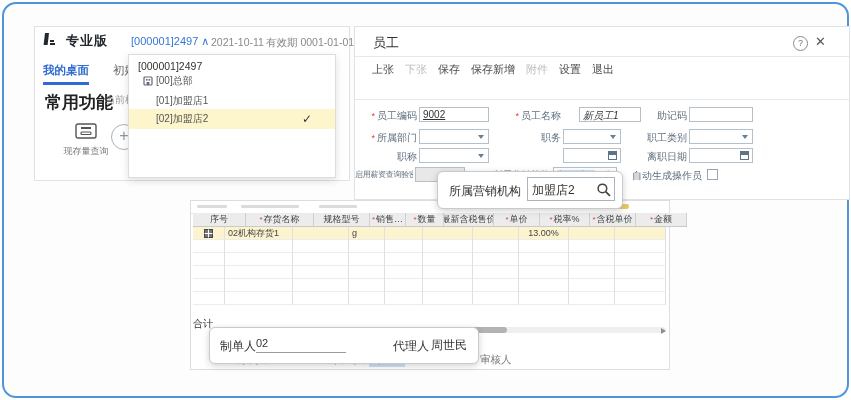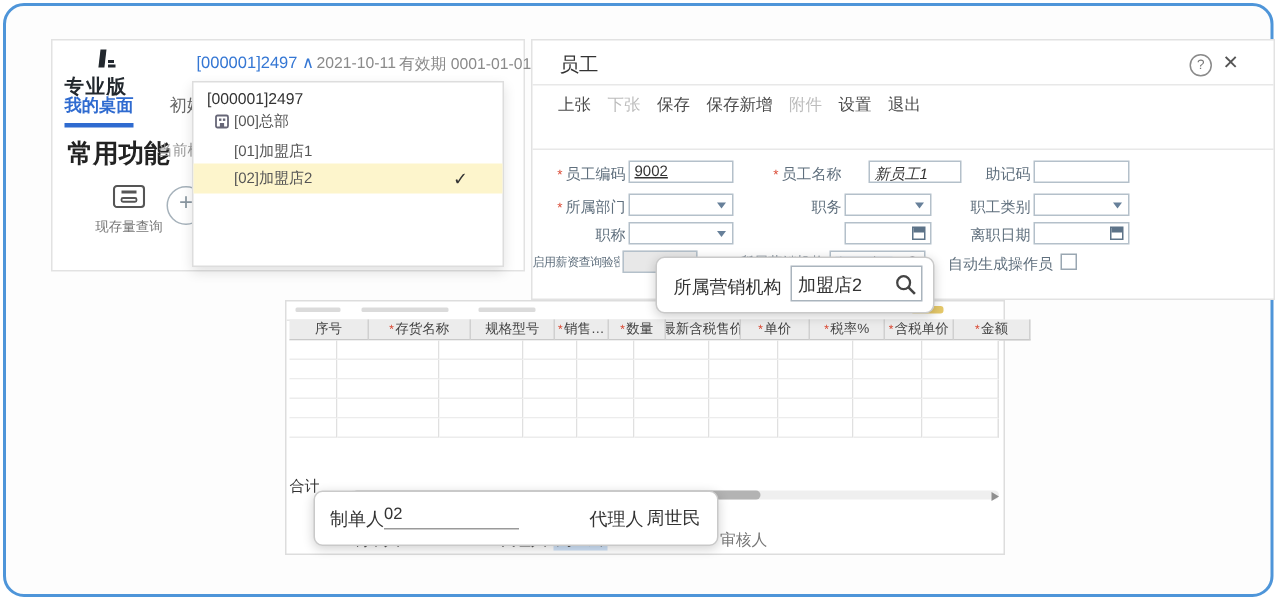--- a/index.html
+++ b/index.html
@@ -4,21 +4,21 @@
 <style>
   html,body{margin:0;padding:0;background:#fff;}
   .canvas{position:relative;width:851px;height:400px;background:#fff;overflow:hidden;
           font-family:"Liberation Sans","DejaVu Sans",sans-serif;}
   .frame{position:absolute;left:2px;top:2px;right:2px;bottom:2px;border:2px solid #4e95d9;
          border-radius:14px;background:#fdfdfd;}
   .win{position:absolute;background:#fff;border:1px solid #e2e2e2;box-sizing:border-box;}
 
   
   .main-win{left:30px;top:22px;width:316px;height:155px;}
-  .logo{position:absolute;left:8px;top:5px;display:flex;align-items:flex-end;gap:3px;flex-direction:column;}
+  .logo{position:absolute;left:8px;top:5px;display:flex;align-items:flex-start;gap:3px;}
   .logo-text{font-size:13px;font-weight:bold;color:#22282e;letter-spacing:1px;}
   .org-link{position:absolute;left:96px;top:8px;font-size:11px;color:#3577d4;cursor:pointer;}
   .hdr-date{position:absolute;left:176px;top:9px;font-size:10.5px;color:#8a8a8a;}
   .hdr-valid{position:absolute;left:231px;top:9px;font-size:10.5px;color:#8a8a8a;white-space:nowrap;}
   .main-tabs{position:absolute;left:8px;top:36px;display:flex;gap:24px;}
   .mtab{font-size:11.5px;color:#666;padding-bottom:4px;cursor:pointer;white-space:nowrap;}
   .mtab.active{color:#2f6bd0;font-weight:bold;border-bottom:3px solid #2f6bd0;}
   .sec-title{position:absolute;left:10px;top:64px;font-size:17px;font-weight:bold;color:#222;}
   .sec-sub{position:absolute;left:70px;top:66px;font-size:10px;color:#9a9a9a;}
   .shortcut{position:absolute;left:12px;top:96px;width:78px;text-align:center;cursor:pointer;}
@@ -281,20 +281,38 @@
                 <span class="star">*</span>
                 <span>含税单价</span>
               </div>
               <div class="tcell" style="width: 51px;">
                 <span class="star">*</span>
                 <span>金额</span>
               </div>
             </div>
           </div>
       <div class="tbody" id="table-body">
+            <div class="trow hl">
+              <div class="tcell" style="width: 32px; justify-content: center;">
+                <svg width="9" height="9" viewBox="0 0 9 9" style="margin:0 auto;display:block;">
+                  <rect x="0.5" y="0.5" width="8" height="8" fill="#777" stroke="#444"></rect>
+                  <line x1="0.5" y1="4.5" x2="8.5" y2="4.5" stroke="#fff" stroke-width="1"></line>
+                  <line x1="4.5" y1="0.5" x2="4.5" y2="8.5" stroke="#fff" stroke-width="1"></line>
+                </svg>
+              </div>
+              <div class="tcell" style="width: 68px; padding-left: 3px;">02机构存货1</div>
+              <div class="tcell" style="width: 56px; padding-left: 3px;"></div>
+              <div class="tcell" style="width: 36px; padding-left: 3px;">g</div>
+              <div class="tcell" style="width: 38px; padding-left: 3px;"></div>
+              <div class="tcell" style="width: 50px; padding-left: 3px;"></div>
+              <div class="tcell" style="width: 46px; padding-left: 3px;"></div>
+              <div class="tcell" style="width: 50px; justify-content: center;">13.00%</div>
+              <div class="tcell" style="width: 46px; padding-left: 3px;"></div>
+              <div class="tcell" style="width: 51px; padding-left: 3px;"></div>
+            </div>
             <div class="trow">
               <div class="tcell" style="width: 32px;"></div>
               <div class="tcell" style="width: 68px;"></div>
               <div class="tcell" style="width: 56px;"></div>
               <div class="tcell" style="width: 36px;"></div>
               <div class="tcell" style="width: 38px;"></div>
               <div class="tcell" style="width: 50px;"></div>
               <div class="tcell" style="width: 46px;"></div>
               <div class="tcell" style="width: 50px;"></div>
               <div class="tcell" style="width: 46px;"></div>

